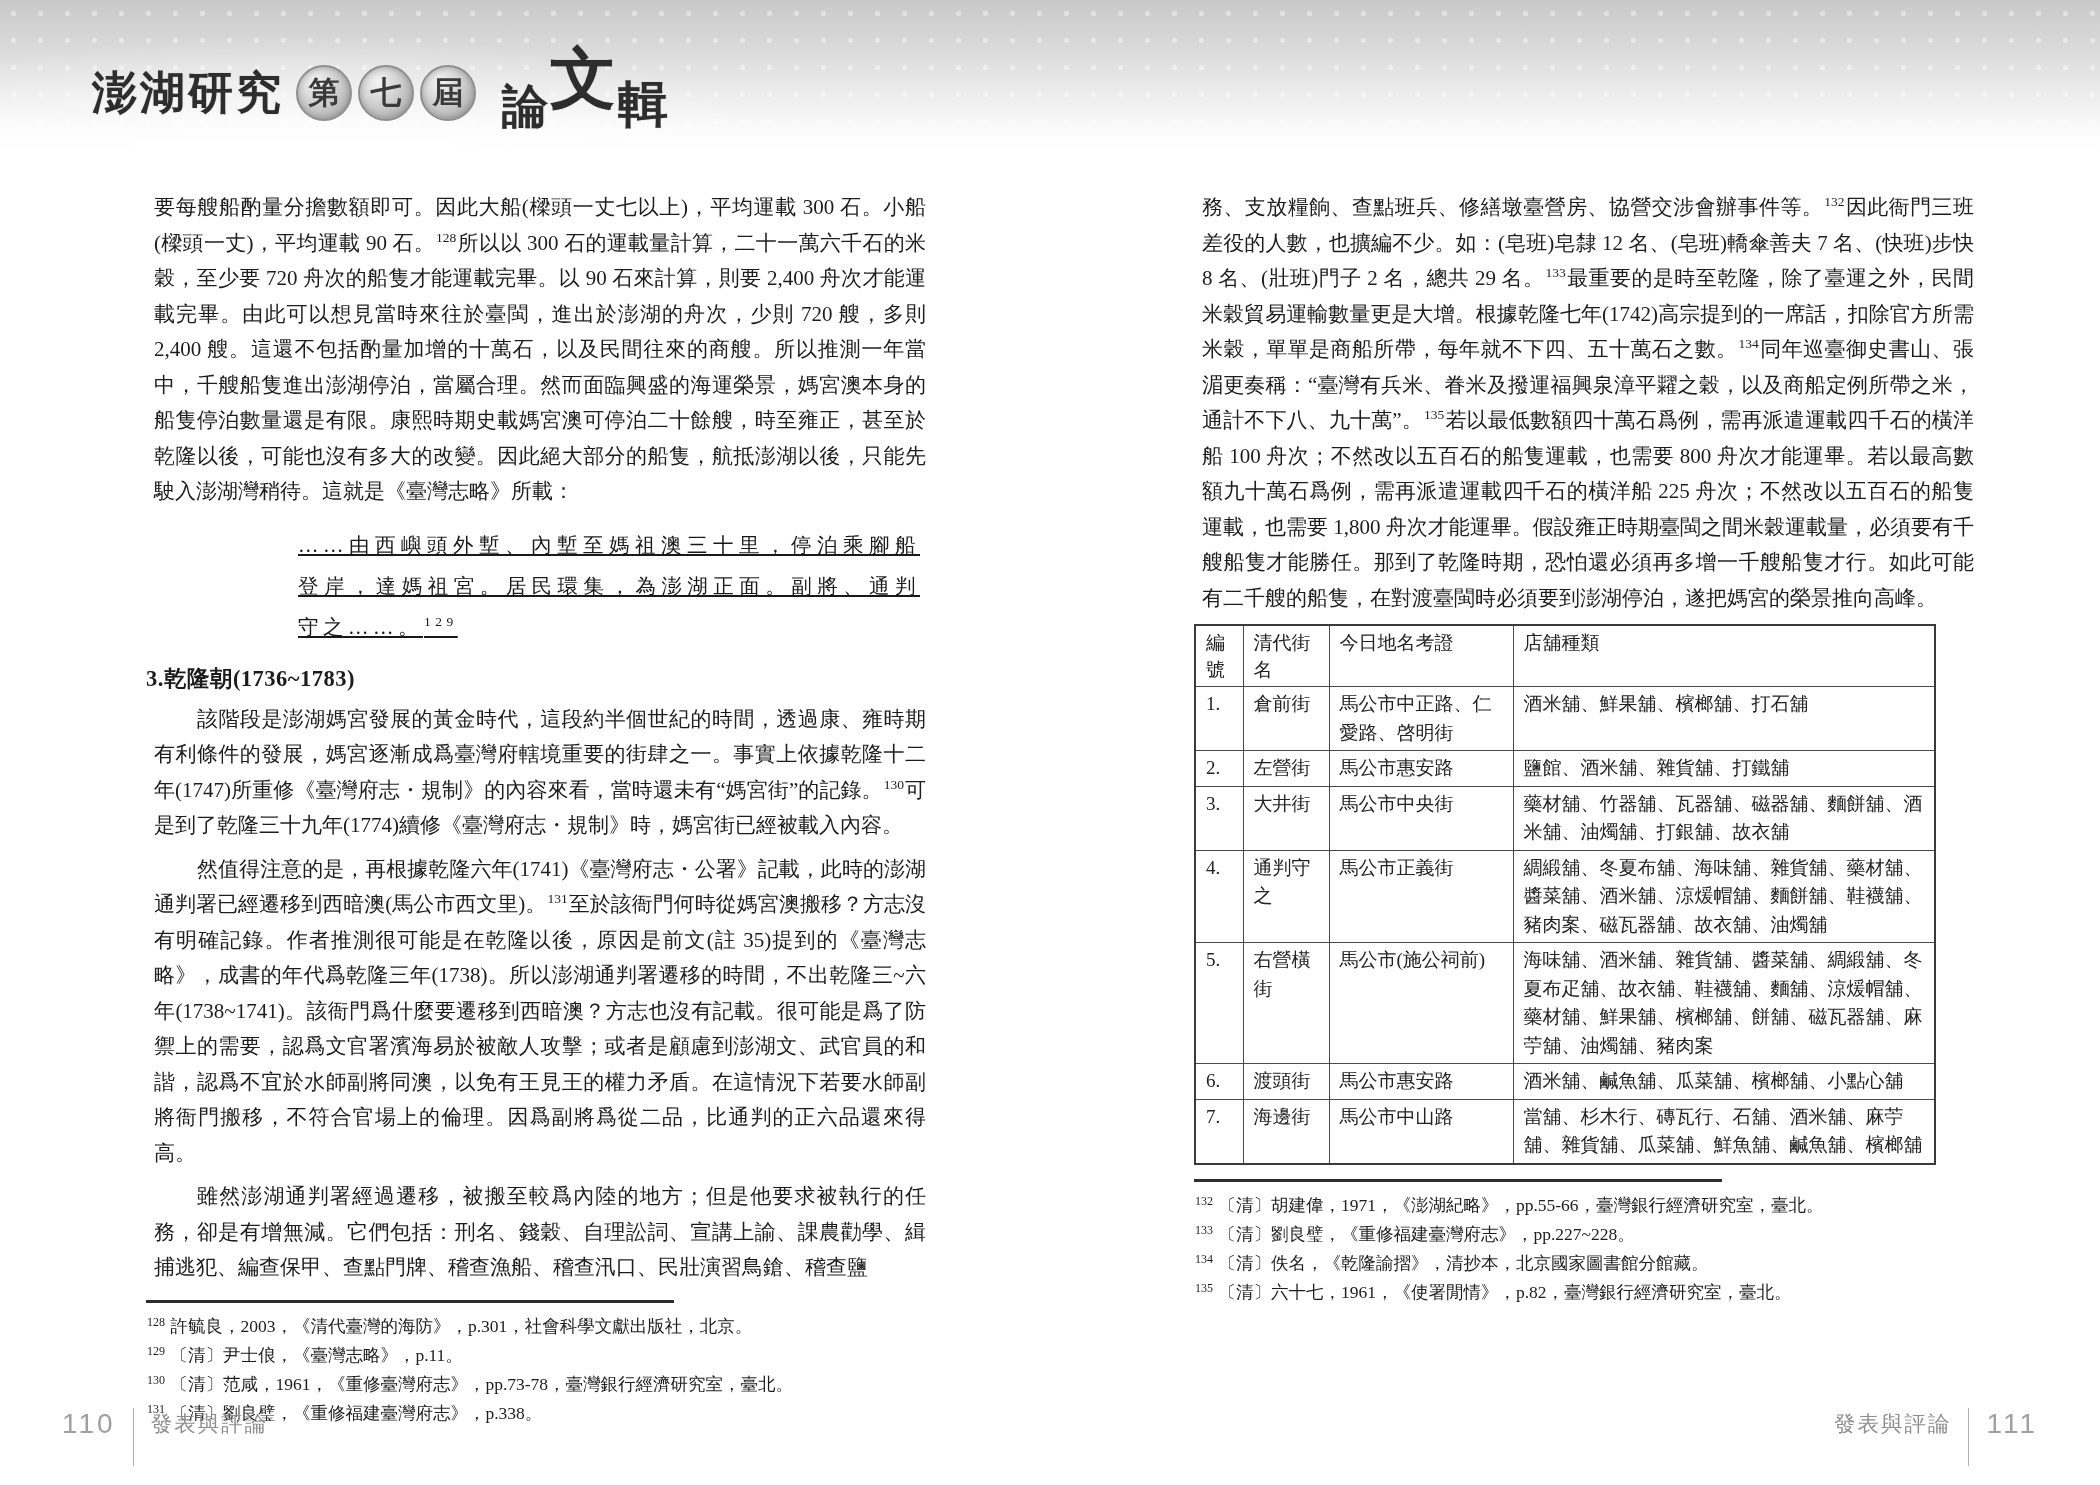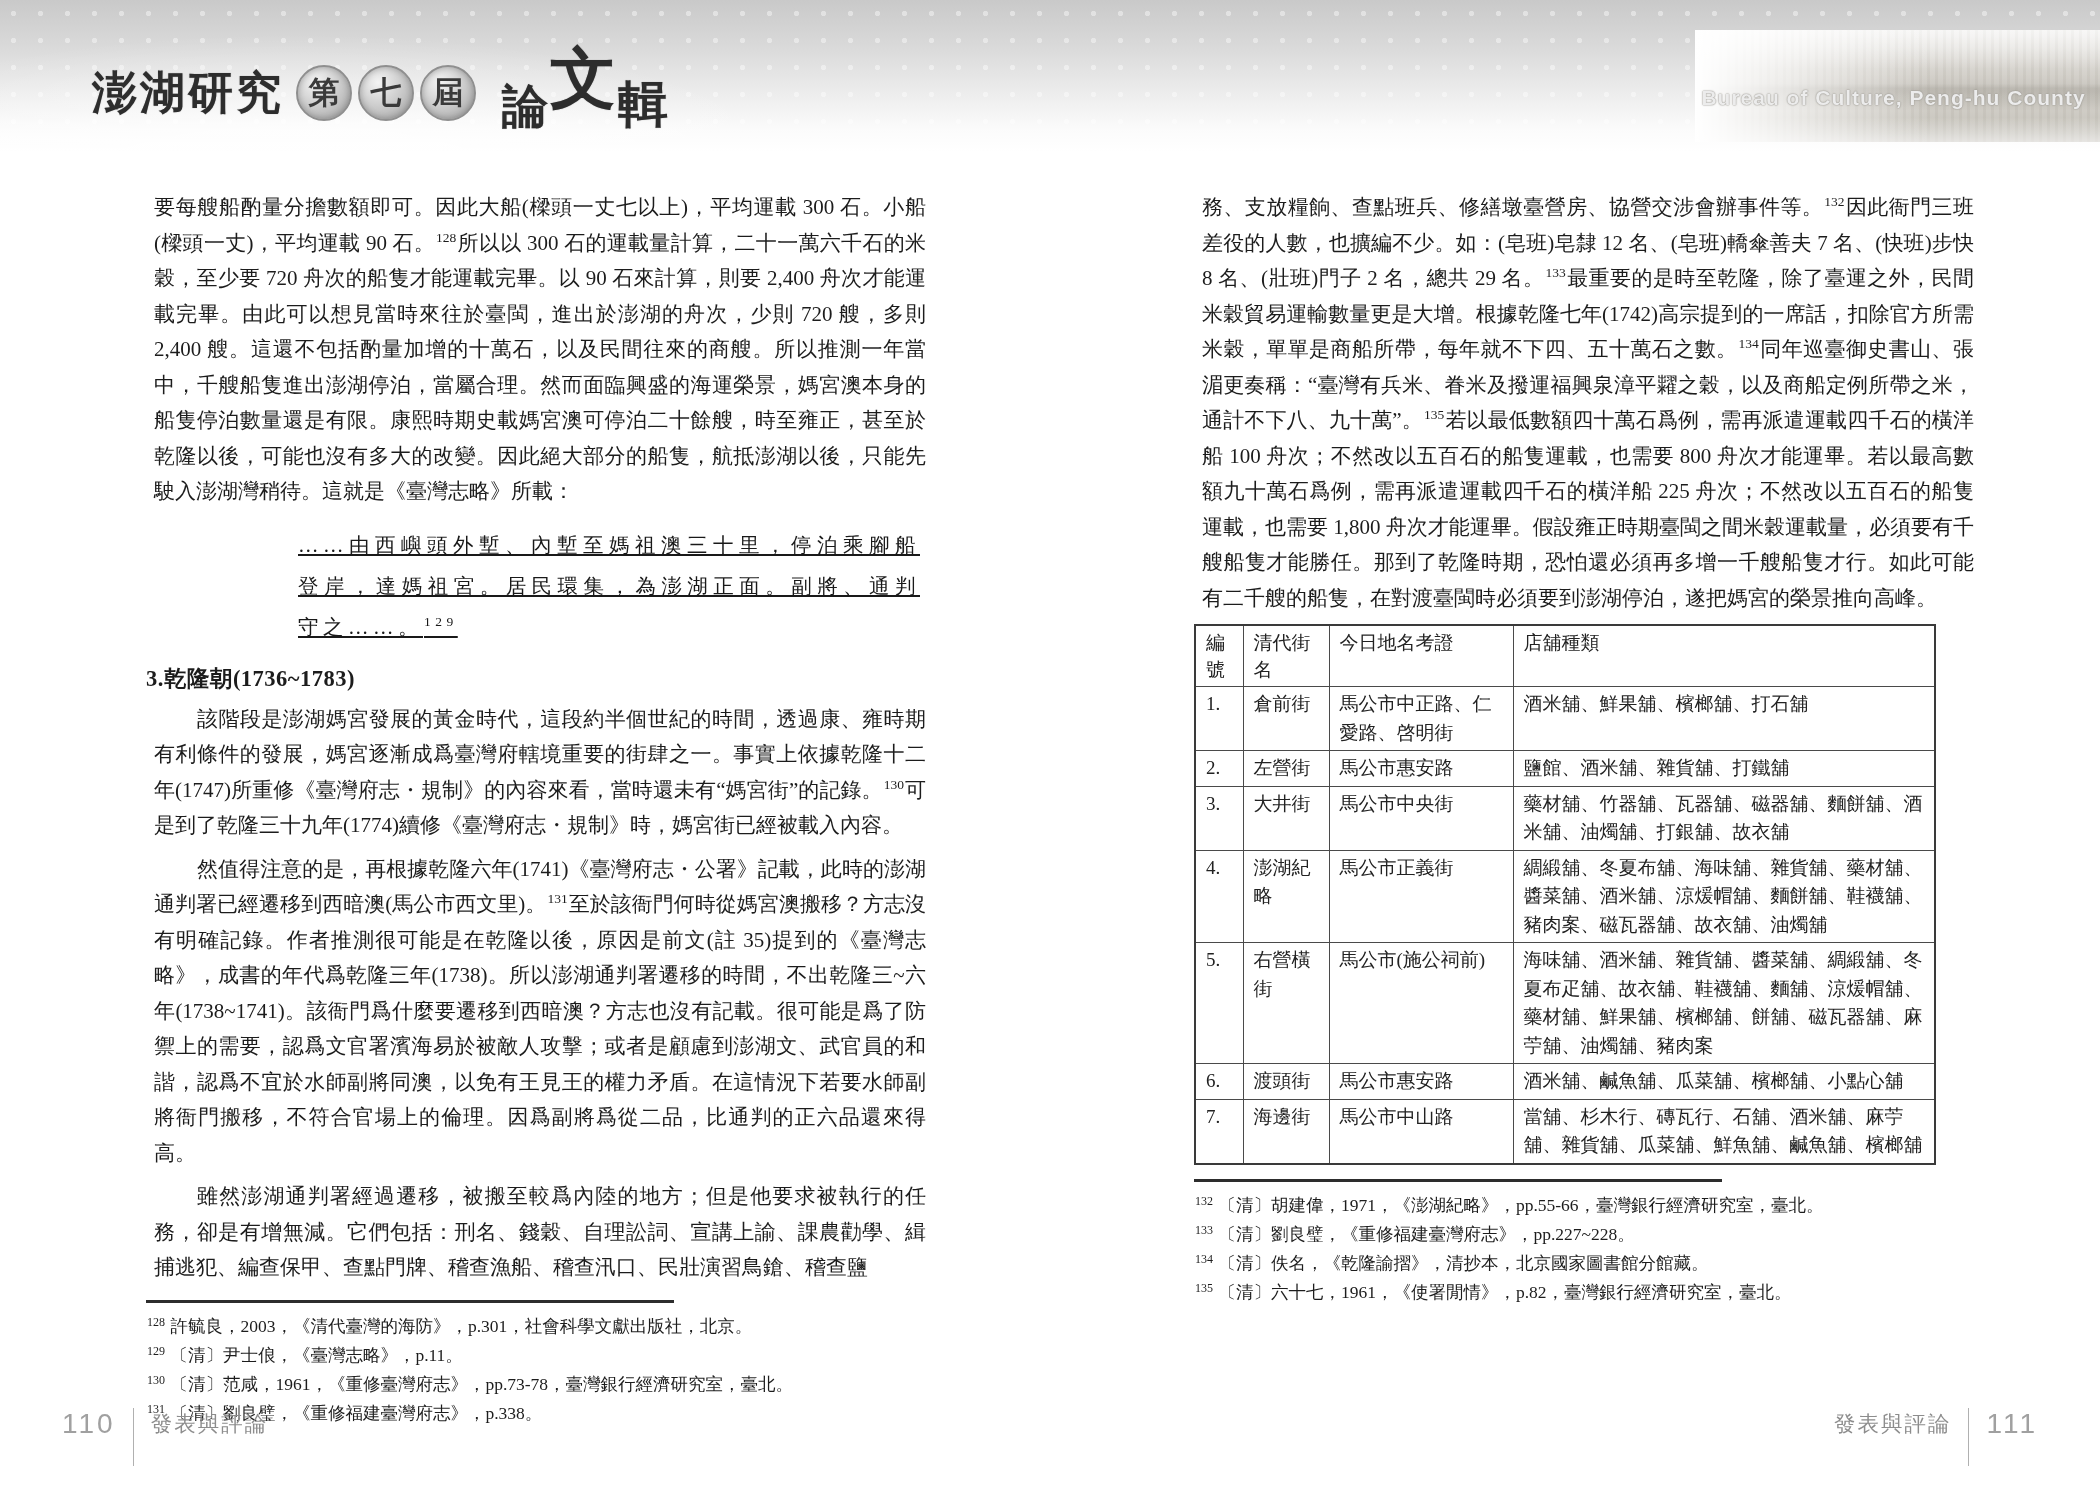--- a/index.html
+++ b/index.html
@@ -113,23 +113,20 @@
       <span class="circles">
           <span class="circle">第</span>
           <span class="circle">七</span>
           <span class="circle">屆</span>
         </span>
       <span class="wordmark">
         <span class="wm1">論</span>
         <span class="wm2">文</span>
         <span class="wm3">輯</span>
       </span>
-    </div>
-    <div class="banner">
-      <span class="banner-caption">Bureau of Culture, Peng-hu County</span>
     </div>
   </header>
 
   <section class="col col-left">
     <p class="para">要每艘船酌量分擔數額即可。因此大船(樑頭一丈七以上)，平均運載 300 石。小船(樑頭一丈)，平均運載 90 石。<sup>128</sup>所以以 300 石的運載量計算，二十一萬六千石的米穀，至少要 720 舟次的船隻才能運載完畢。以 90 石來計算，則要 2,400 舟次才能運載完畢。由此可以想見當時來往於臺閩，進出於澎湖的舟次，少則 720 艘，多則 2,400 艘。這還不包括酌量加增的十萬石，以及民間往來的商艘。所以推測一年當中，千艘船隻進出澎湖停泊，當屬合理。然而面臨興盛的海運榮景，媽宮澳本身的船隻停泊數量還是有限。康熙時期史載媽宮澳可停泊二十餘艘，時至雍正，甚至於乾隆以後，可能也沒有多大的改變。因此絕大部分的船隻，航抵澎湖以後，只能先駛入澎湖灣稍待。這就是《臺灣志略》所載：</p>
     <blockquote class="quote">……由西嶼頭外塹、內塹至媽祖澳三十里，停泊乘腳船登岸，達媽祖宮。居民環集，為澎湖正面。副將、通判守之……。<sup>129</sup></blockquote>
     <h3 class="heading">3.乾隆朝(1736~1783)</h3>
     <p class="para indent">該階段是澎湖媽宮發展的黃金時代，這段約半個世紀的時間，透過康、雍時期有利條件的發展，媽宮逐漸成爲臺灣府轄境重要的街肆之一。事實上依據乾隆十二年(1747)所重修《臺灣府志・規制》的內容來看，當時還未有“媽宮街”的記錄。<sup>130</sup>可是到了乾隆三十九年(1774)續修《臺灣府志・規制》時，媽宮街已經被載入內容。</p>
     <p class="para indent">然值得注意的是，再根據乾隆六年(1741)《臺灣府志・公署》記載，此時的澎湖通判署已經遷移到西暗澳(馬公市西文里)。<sup>131</sup>至於該衙門何時從媽宮澳搬移？方志沒有明確記錄。作者推測很可能是在乾隆以後，原因是前文(註 35)提到的《臺灣志略》，成書的年代爲乾隆三年(1738)。所以澎湖通判署遷移的時間，不出乾隆三~六年(1738~1741)。該衙門爲什麼要遷移到西暗澳？方志也沒有記載。很可能是爲了防禦上的需要，認爲文官署濱海易於被敵人攻擊；或者是顧慮到澎湖文、武官員的和諧，認爲不宜於水師副將同澳，以免有王見王的權力矛盾。在這情況下若要水師副將衙門搬移，不符合官場上的倫理。因爲副將爲從二品，比通判的正六品還來得高。</p>
     <p class="para indent">雖然澎湖通判署經過遷移，被搬至較爲內陸的地方；但是他要求被執行的任務，卻是有增無減。它們包括：刑名、錢穀、自理訟詞、宣講上諭、課農勸學、緝捕逃犯、編查保甲、查點門牌、稽查漁船、稽查汛口、民壯演習鳥鎗、稽查鹽</p>
@@ -175,21 +172,21 @@
             <td>鹽館、酒米舖、雜貨舖、打鐵舖</td>
           </tr>
           <tr>
             <td>3.</td>
             <td>大井街</td>
             <td>馬公市中央街</td>
             <td>藥材舖、竹器舖、瓦器舖、磁器舖、麵餅舖、酒米舖、油燭舖、打銀舖、故衣舖</td>
           </tr>
           <tr>
             <td>4.</td>
-            <td>澎湖紀略</td>
+            <td>通判守之</td>
             <td>馬公市正義街</td>
             <td>綢緞舖、冬夏布舖、海味舖、雜貨舖、藥材舖、醬菜舖、酒米舖、涼煖帽舖、麵餅舖、鞋襪舖、豬肉案、磁瓦器舖、故衣舖、油燭舖</td>
           </tr>
           <tr>
             <td>5.</td>
             <td>右營橫街</td>
             <td>馬公市(施公祠前)</td>
             <td>海味舖、酒米舖、雜貨舖、醬菜舖、綢緞舖、冬夏布疋舖、故衣舖、鞋襪舖、麵舖、涼煖帽舖、藥材舖、鮮果舖、檳榔舖、餅舖、磁瓦器舖、麻苧舖、油燭舖、豬肉案</td>
           </tr>
           <tr>

